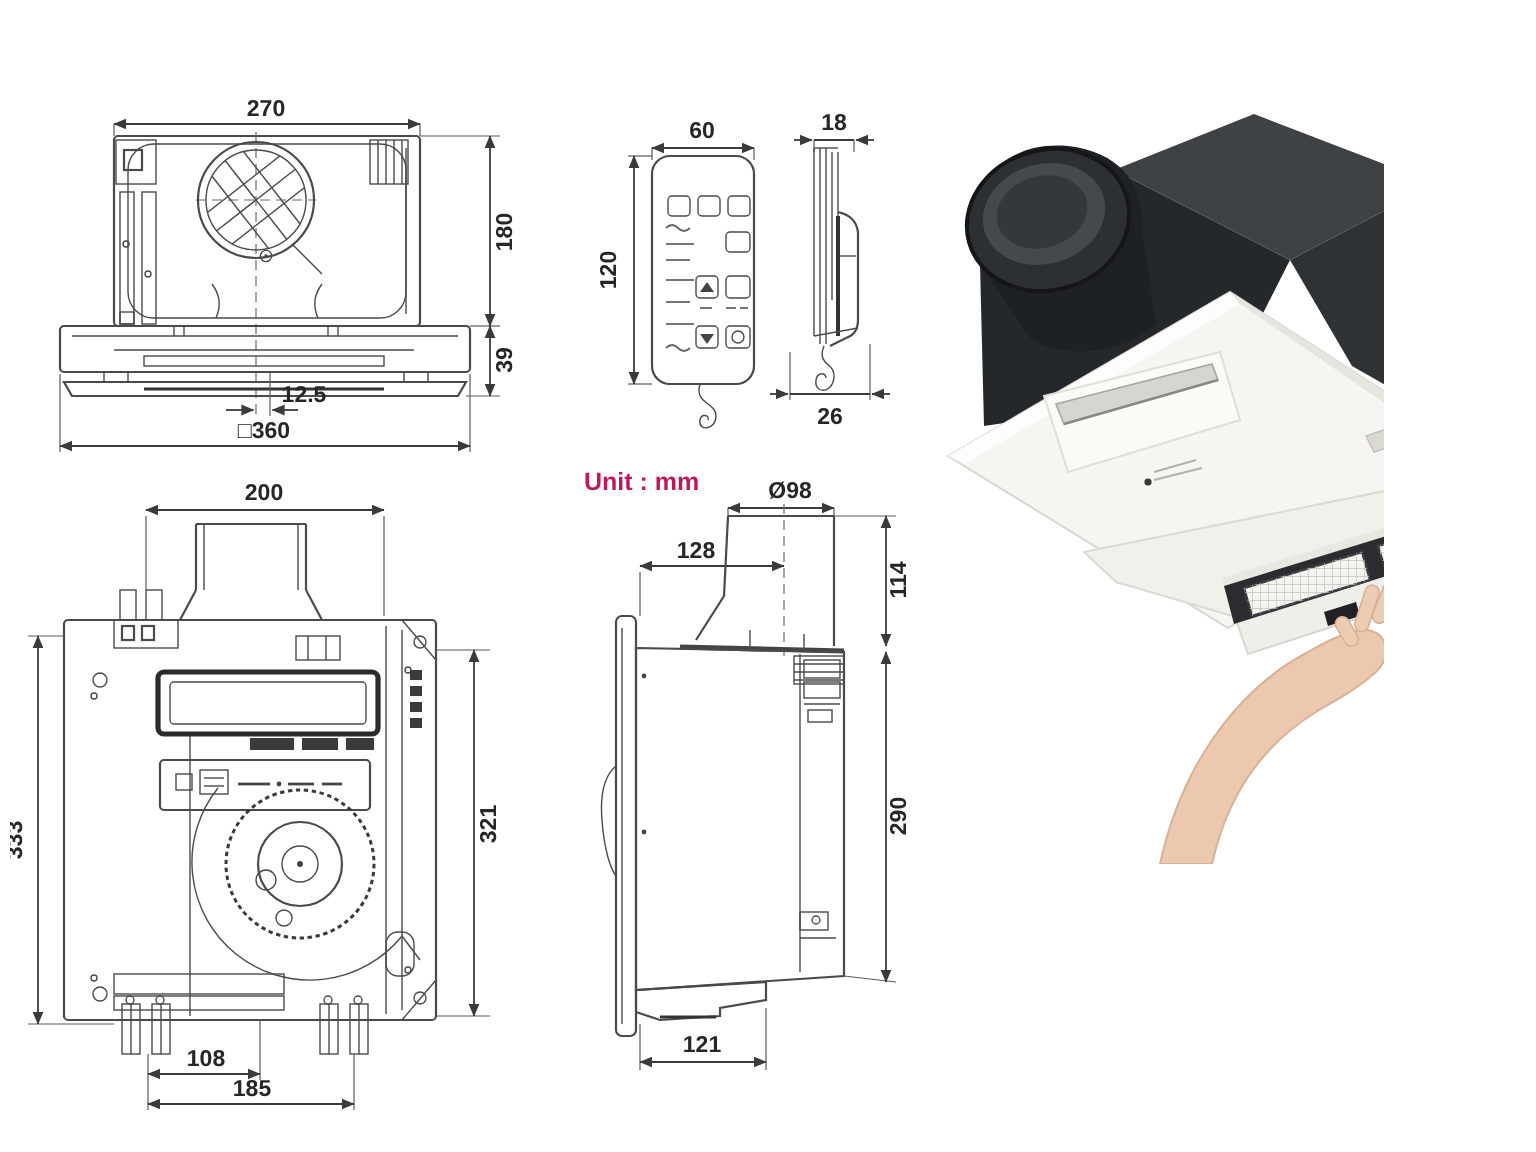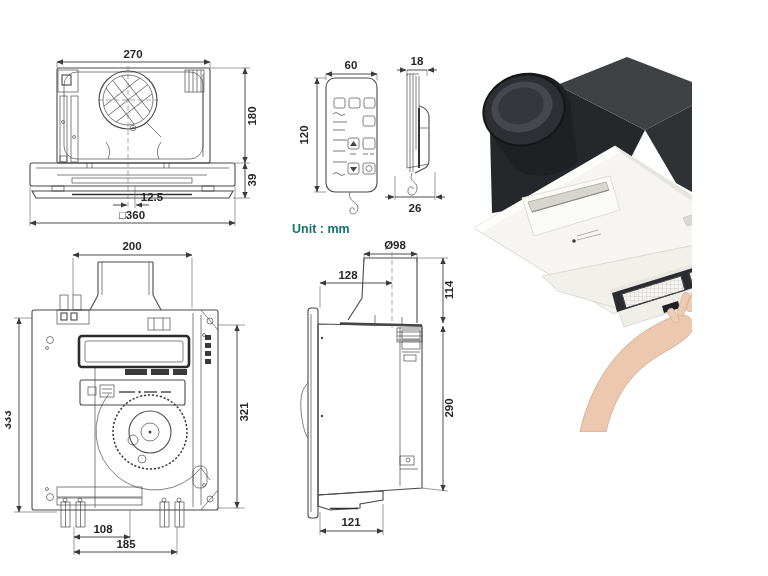--- a/index.html
+++ b/index.html
@@ -7,21 +7,21 @@
          font-family:"Liberation Sans",sans-serif;}
   .sheet svg{position:absolute;}
   
   .ln{stroke:var(--c-drawing-line,#4a4a4a);fill:none;stroke-width:1.1;}
   .tn{stroke:var(--c-drawing-line,#4a4a4a);fill:none;stroke-width:.7;}
   .dim{stroke:#3a3a3a;fill:none;stroke-width:.9;}
   .ext{stroke:#5a5a5a;fill:none;stroke-width:.6;}
   .cl{stroke:#6a6a6a;fill:none;stroke-width:.6;stroke-dasharray:5 3;}
   .thick{stroke:#2b2b2b;fill:none;stroke-width:2.6;}
   .dtx{font:600 11.5px "Liberation Sans",sans-serif;fill:var(--c-dimension-text,#262626);}
-  .unit-note{position:absolute;font:700 12.5px "Liberation Sans",sans-serif;color:#0f766e;}
+  .unit-note{position:absolute;font:700 12.5px "Liberation Sans",sans-serif;color:#be185d;margin-top:12px;}
   
   .f-htop{fill:var(--c-housing-top,#3e4245);}
   .f-hside{fill:var(--c-housing-side,#2f3235);}
   .f-hdark{fill:var(--c-housing-dark,#25282b);}
   .f-duct{fill:var(--c-duct,#1e2124);}
   .f-panel{fill:var(--c-panel-white,#f6f5f1);stroke:#d9d7d1;stroke-width:1;}
   .f-frame{fill:var(--c-filter-frame,#2a2c2f);}
   .f-skin{fill:var(--c-skin,#ebc8ae);stroke:#d9b197;stroke-width:1;}
 </style>
 </head>

